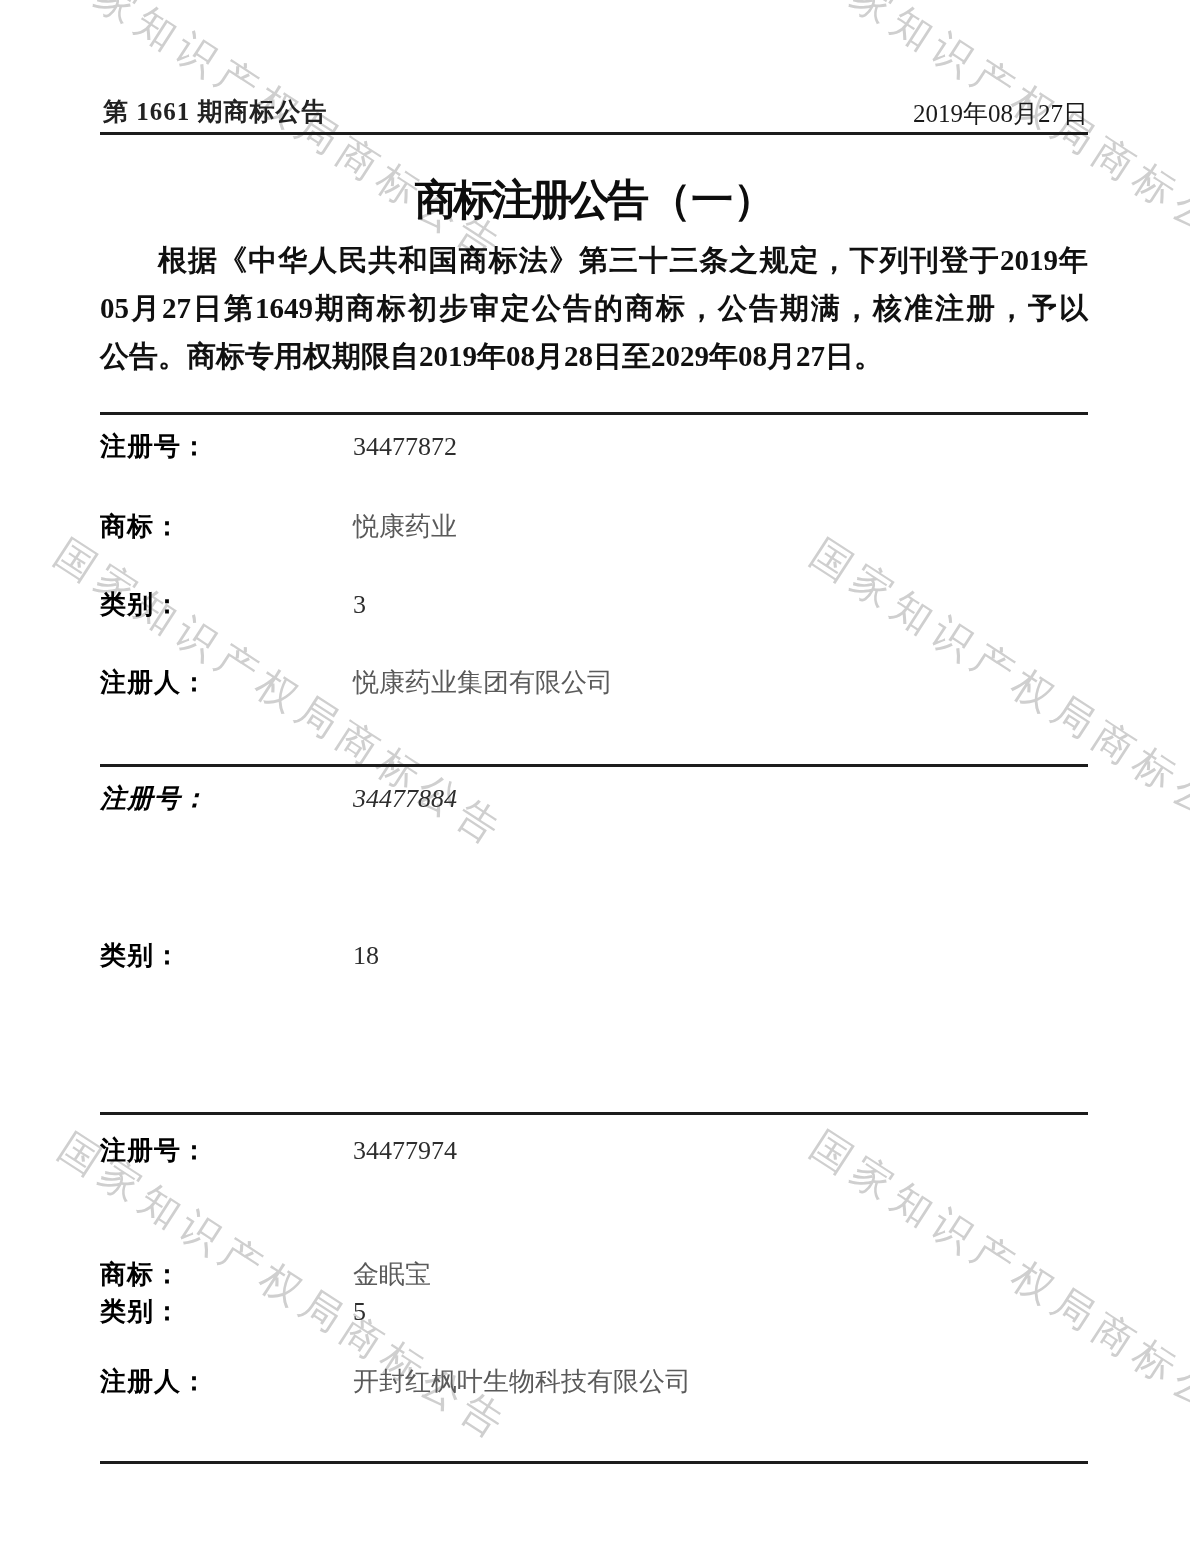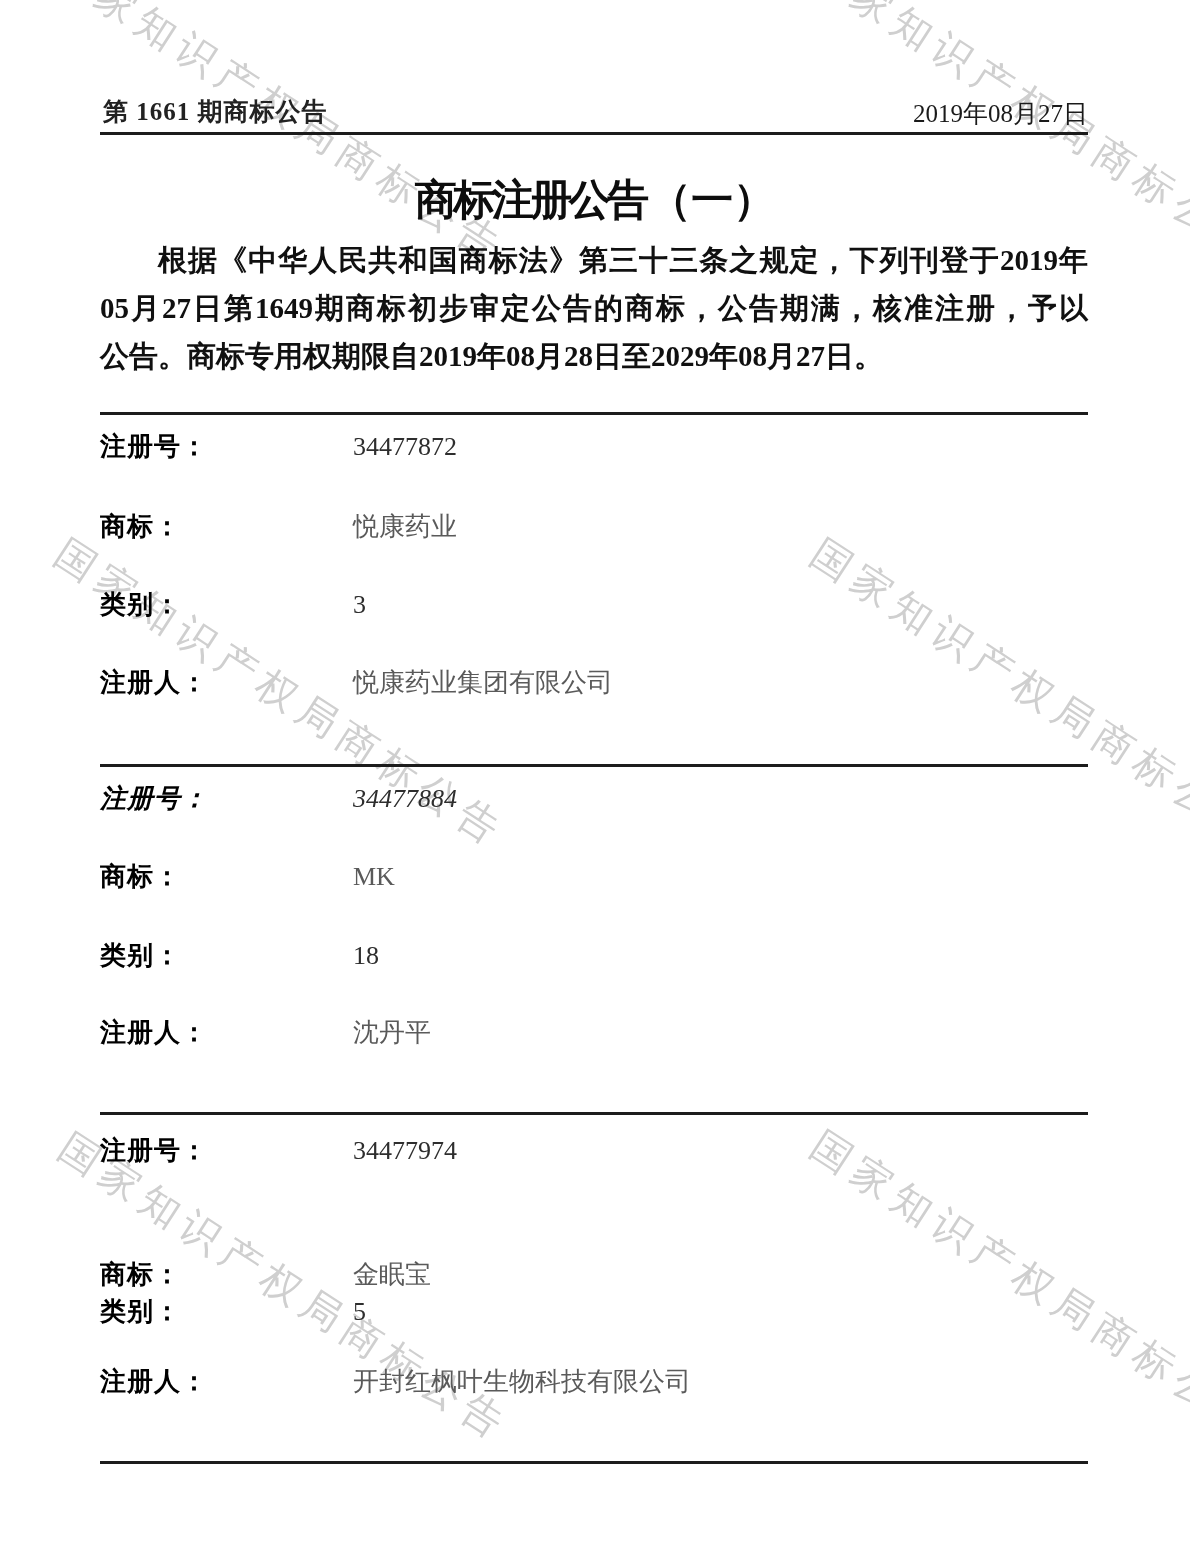--- a/index.html
+++ b/index.html
@@ -121,28 +121,22 @@
     <span class="lbl">类别：</span><span class="val">3</span>
   </div>
   <div class="row r1-own">
     <span class="lbl">注册人：</span><span class="val soft">悦康药业集团有限公司</span>
   </div>
 
   <div class="rule rule-2"></div>
   <div class="row r2-reg">
     <span class="lbl">注册号：</span><span class="val">34477884</span>
   </div>
-  <div class="row r2-tm">
-    <span class="lbl">商标：</span><span class="val soft">MK</span>
-  </div>
   <div class="row r2-cat">
     <span class="lbl">类别：</span><span class="val">18</span>
-  </div>
-  <div class="row r2-own">
-    <span class="lbl">注册人：</span><span class="val soft">沈丹平</span>
   </div>
 
   <div class="rule rule-3"></div>
   <div class="row r3-reg">
     <span class="lbl">注册号：</span><span class="val">34477974</span>
   </div>
   <div class="row r3-tm">
     <span class="lbl">商标：</span><span class="val soft">金眠宝</span>
   </div>
   <div class="row r3-cat">

